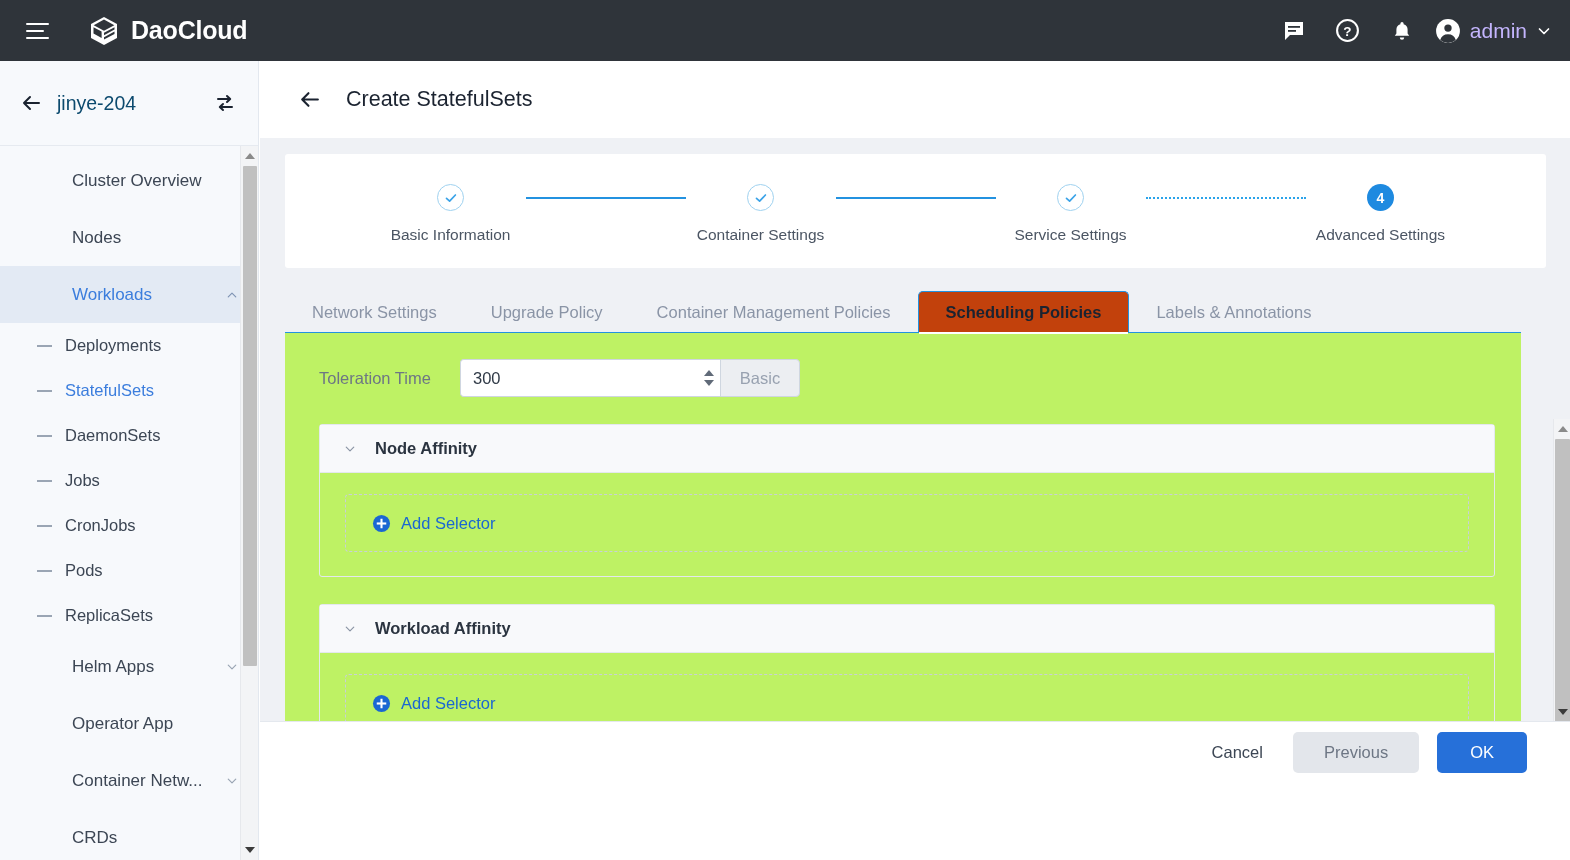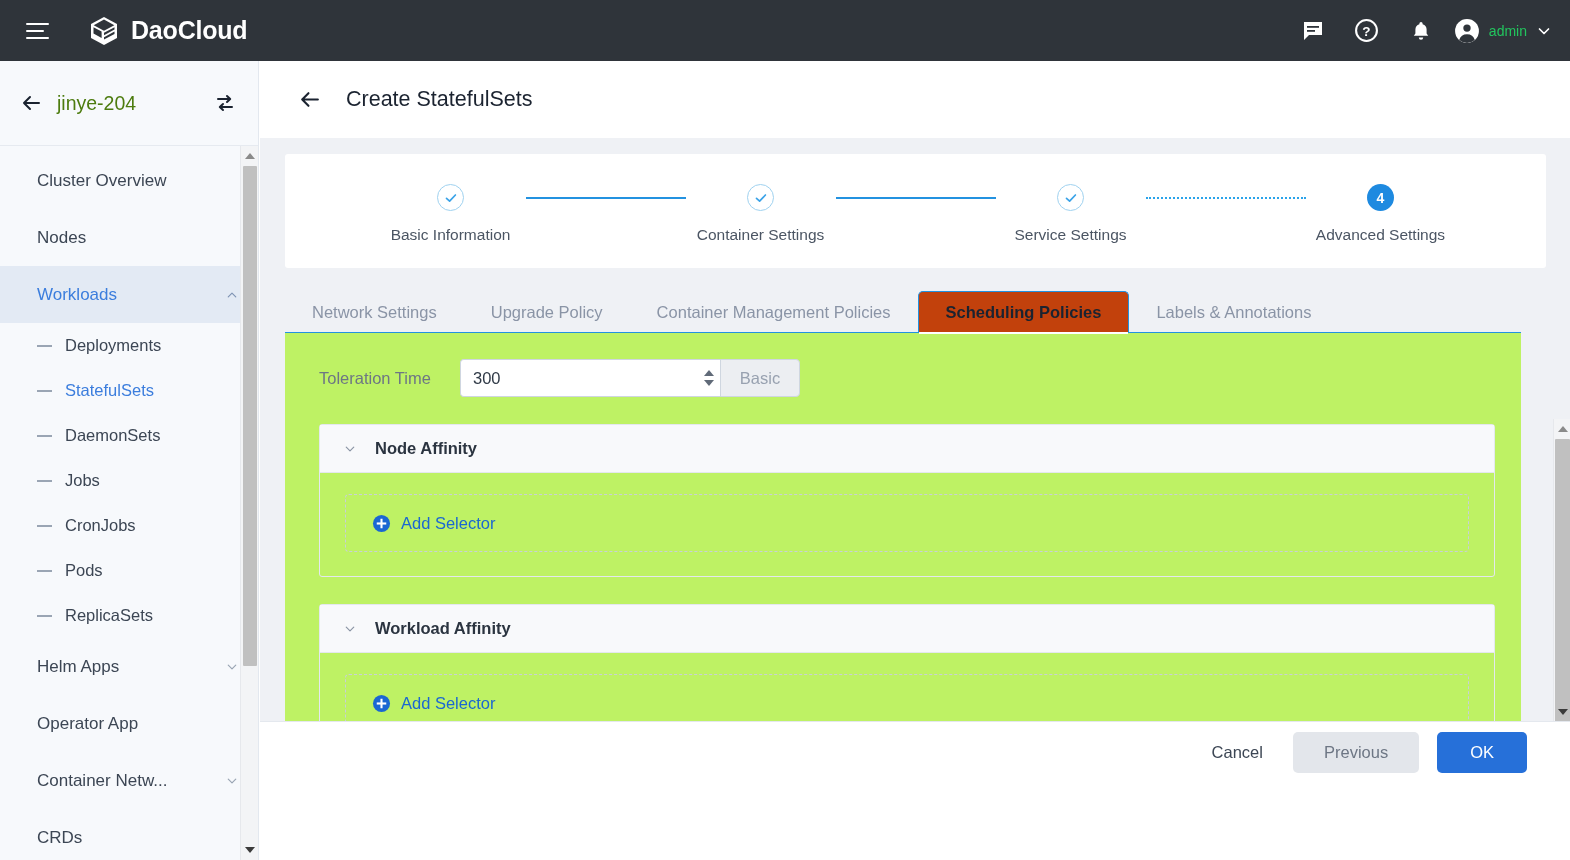--- a/index.html
+++ b/index.html
@@ -26,43 +26,43 @@
   .brand { display: flex; align-items: center; margin-left: 34px; gap: 11px; }
   .brand-text { color: #ffffff; font-size: 25px; font-weight: bold; letter-spacing: -0.2px; }
   .topbar-right {
     margin-left: auto; display: flex; align-items: center; gap: 0px; padding-right: 18px;
   }
   .ticon {
     width: 54px; height: 54px; display: flex; align-items: center; justify-content: center;
     cursor: pointer;
   }
   .user-box { display: flex; align-items: center; gap: 9px; cursor: pointer; padding-left: 6px; }
-  .user-name { color: #22c55e; font-size: 14px; }
+  .user-name { color: #c4b5fd; font-size: 21px; }
 
   
   .sidebar {
     position: absolute; left: 0; top: 61px; width: 259px; height: 799px;
     background: #f7f9fc; border-right: 1px solid #e3e8ef; overflow: hidden;
   }
   .sb-head {
     height: 85px; display: flex; align-items: center; padding: 0 20px 0 16px;
     border-bottom: 1px solid #e6eaf0;
   }
   .sb-back { width: 30px; height: 30px; display: flex; align-items: center; justify-content: center; cursor: pointer; }
-  .sb-title { font-size: 19.5px; color: #4d7c0f; margin-left: 11px; flex: 1; }
+  .sb-title { font-size: 19.5px; color: #0c4a6e; margin-left: 11px; flex: 1; }
   .sb-refresh { width: 26px; height: 26px; display: flex; align-items: center; justify-content: center; cursor: pointer; }
 
   .sb-scroll { position: relative; height: 714px; }
   .sb-list { padding-top: 6px; }
   .sb-item {
     height: 57px; display: flex; align-items: center; padding-left: 37px; padding-right: 20px;
     font-size: 17px; color: #3c4654; cursor: pointer;
   }
   .sb-item.active { background: #e3eaf4; color: #3b7ddd; }
-  .sb-item .lbl { flex: 1; }
+  .sb-item .lbl { flex: 1; margin-left: 35px; }
   .sb-sub {
     height: 45px; display: flex; align-items: center; padding-left: 37px;
     font-size: 16.5px; color: #3c4654; cursor: pointer; gap: 13px;
   }
   .sb-sub .dash { width: 15px; height: 2px; background: #9aa5b4; flex: none; }
   .sb-sub.selected .lbl { color: #3b7ddd; }
   .chev { width: 12px; height: 12px; flex: none; }
 
   
   .sb-bar {

